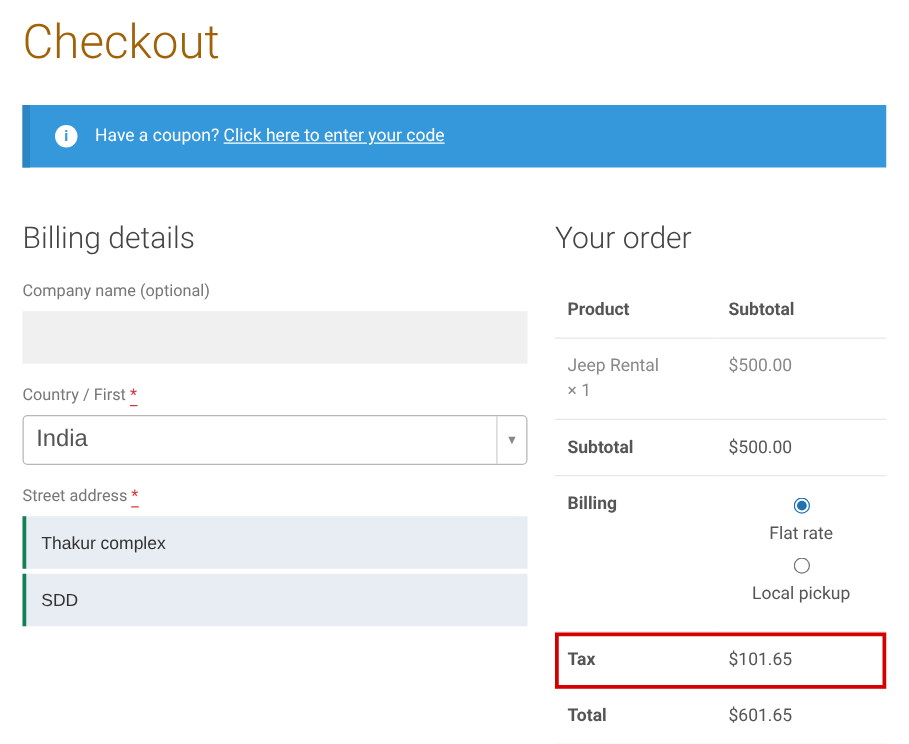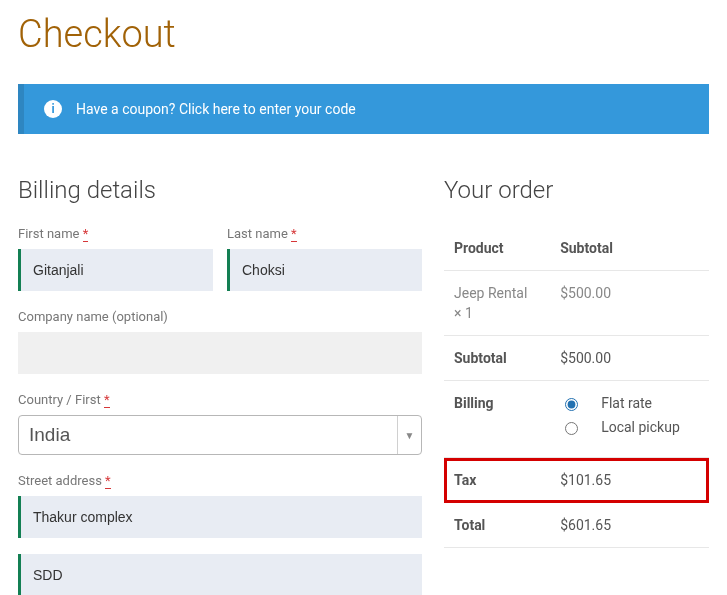--- a/index.html
+++ b/index.html
@@ -33,21 +33,21 @@
     background: #fff;
     border-radius: 50%;
     display: inline-flex;
     align-items: center;
     justify-content: center;
     color: #3498db;
     font-weight: bold;
     font-size: 12px;
     flex-shrink: 0;
   }
-  .coupon-banner a { color: #fff; cursor: pointer; }
+  .coupon-banner a { color: #fff; text-decoration: underline; cursor: pointer; }
   .cols { display: flex; gap: 22px; }
   .col-left { flex: 0 0 404px; }
   .col-right { flex: 1; }
   h3.section-title {
     font-size: 24px;
     font-weight: 300;
     color: #444;
     margin: 4px 0 22px 0;
   }
   .form-row { display: flex; gap: 14px; margin-bottom: 18px; }
@@ -109,21 +109,21 @@
   .order-table th, .order-table td {
     text-align: left;
     padding: 14px 10px;
     border-bottom: 1px solid #e7e7e7;
     color: #555;
     vertical-align: top;
   }
   .order-table th { font-weight: 700; color: #555; }
   .order-table tr.product td { color: #888; }
   .order-table tr.product .qty { display:block; margin-top:4px; }
-  .ship-opts label { display: flex; align-items: center; gap: 20px; font-size: 14px; color: #555; margin-bottom: 8px; cursor: pointer; }
+  .ship-opts label { display: flex; align-items: center; gap: 8px; font-size: 14px; color: #555; margin-bottom: 8px; cursor: pointer; flex-direction: column; }
   .ship-opts input[type=radio] { accent-color: #2271b1; }
   .tax-highlight {
     outline: 3px solid #d40000;
     outline-offset: -3px;
   }
 </style>
 </head>
 <body>
 
 <h1 class="page-title">Checkout</h1>
@@ -133,40 +133,20 @@
   <span>
     <span>Have a coupon?</span>
     <a>Click here to enter your code</a>
   </span>
 </div>
 
 <div class="cols">
   <div class="col-left">
     <h3 class="section-title">Billing details</h3>
 
-    <div class="form-row">
-      <div class="field">
-        <label>
-          <span>First name</span>
-          <span class="req">*</span>
-        </label>
-        <div class="input-wrap">
-          <input type="text" value="Gitanjali" style="">
-        </div>
-      </div>
-      <div class="field">
-        <label>
-          <span>Last name</span>
-          <span class="req">*</span>
-        </label>
-        <div class="input-wrap">
-          <input type="text" value="Choksi" style="">
-        </div>
-      </div>
-    </div>
 
     <div class="form-row full">
       <div class="field">
         <label>Company name (optional)</label>
         <div class="input-plain">
           <input type="text" value="" style="">
         </div>
       </div>
     </div>
 
@@ -176,21 +156,21 @@
           <span>Country / First</span>
           <span class="req">*</span>
         </label>
         <div class="select-wrap">
           <input type="text" readonly="" value="India" style="">
           <span class="chev">▼</span>
         </div>
       </div>
     </div>
 
-    <div class="form-row full" style="margin-bottom:16px;justify-content:flex-end;">
+    <div class="form-row full" style="margin-bottom:4px;justify-content:flex-end;">
       <div class="field">
         <label>
           <span>Street address</span>
           <span class="req">*</span>
         </label>
         <div class="input-wrap">
           <input type="text" value="Thakur complex" style="">
         </div>
       </div>
     </div>

